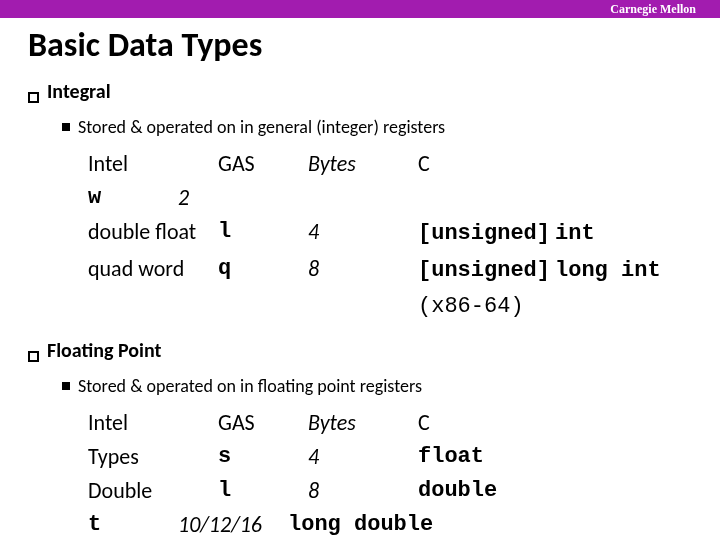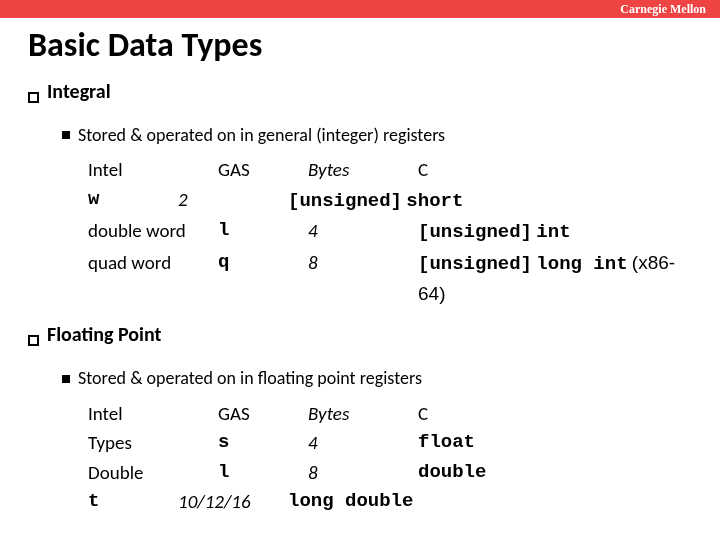--- a/index.html
+++ b/index.html
@@ -6,25 +6,25 @@
   body {
     width: 720px;
     height: 540px;
     background: #fff;
     font-family: Calibri, "Segoe UI", Arial, sans-serif;
     color: #000;
     overflow: hidden;
   }
   .topbar {
     height: 18px;
-    background: #ef4444;
+    background: #a21caf;
     display: flex;
     justify-content: flex-end;
     align-items: center;
-    padding-right: 14px;
+    padding-right: 24px;
   }
   .topbar-label {
     color: #fff;
     font-size: 12px;
     font-weight: bold;
     font-family: "Times New Roman", serif;
   }
   .content {
     padding: 6px 28px 0 28px;
   }
@@ -43,51 +43,51 @@
     margin-bottom: 4px;
   }
   .hollow-bullet {
     display: inline-block;
     width: 11px; height: 11px;
     border: 2px solid #000;
     background: #fff;
   }
   .sub-bullets {
     margin-left: 34px;
-    margin-top: 20px;
+    margin-top: 12px;
     margin-bottom: 8px;
   }
   .sub-bullets .row {
     display: flex;
     align-items: center;
     gap: 8px;
     font-size: 18px;
     line-height: 1.35;
   }
   .sq {
     display: inline-block;
     width: 8px; height: 8px;
     background: #000;
     flex-shrink: 0;
   }
   .table {
     margin-left: 60px;
     margin-top: 0;
     margin-bottom: 14px;
-    font-size: 19px;
+    font-size: 22px;
     line-height: 1.55;
   }
   .trow { display: flex; }
   .c1 { width: 130px; }
   .c2 { width: 90px; }
   .c3 { width: 110px; font-style: italic; }
   .c4 { flex: 1; }
   .mono { font-family: "Courier New", monospace; }
   .bold { font-weight: bold; }
-  .note { font-family: Liberation Sans, sans-serif; font-weight: normal; }
+  .note { font-family: Liberation Mono, monospace; font-weight: normal; }
 </style>
 </head>
 <body>
 
 <div class="topbar">
   <span class="topbar-label">Carnegie Mellon</span>
 </div>
 
 <div class="content">
   <h1 class="title">Basic Data Types</h1>
@@ -105,27 +105,23 @@
   <div class="table">
     <div class="trow">
       <div class="c1">Intel</div>
       <div class="c2">GAS</div>
       <div class="c3">Bytes</div>
       <div class="c4">C</div>
     </div>
     <div class="trow">
       <div class="c2 mono bold">w</div>
       <div class="c3">2</div>
-      <div class="c4">
-        <span class="mono bold">[unsigned]</span>
-        <span class="mono bold">short</span>
-      </div>
     </div>
     <div class="trow">
-      <div class="c1">double word</div>
+      <div class="c1">double float</div>
       <div class="c2 mono bold">l</div>
       <div class="c3">4</div>
       <div class="c4">
         <span class="mono bold">[unsigned]</span>
         <span class="mono bold">int</span>
       </div>
     </div>
     <div class="trow">
       <div class="c1">quad word</div>
       <div class="c2 mono bold">q</div>

